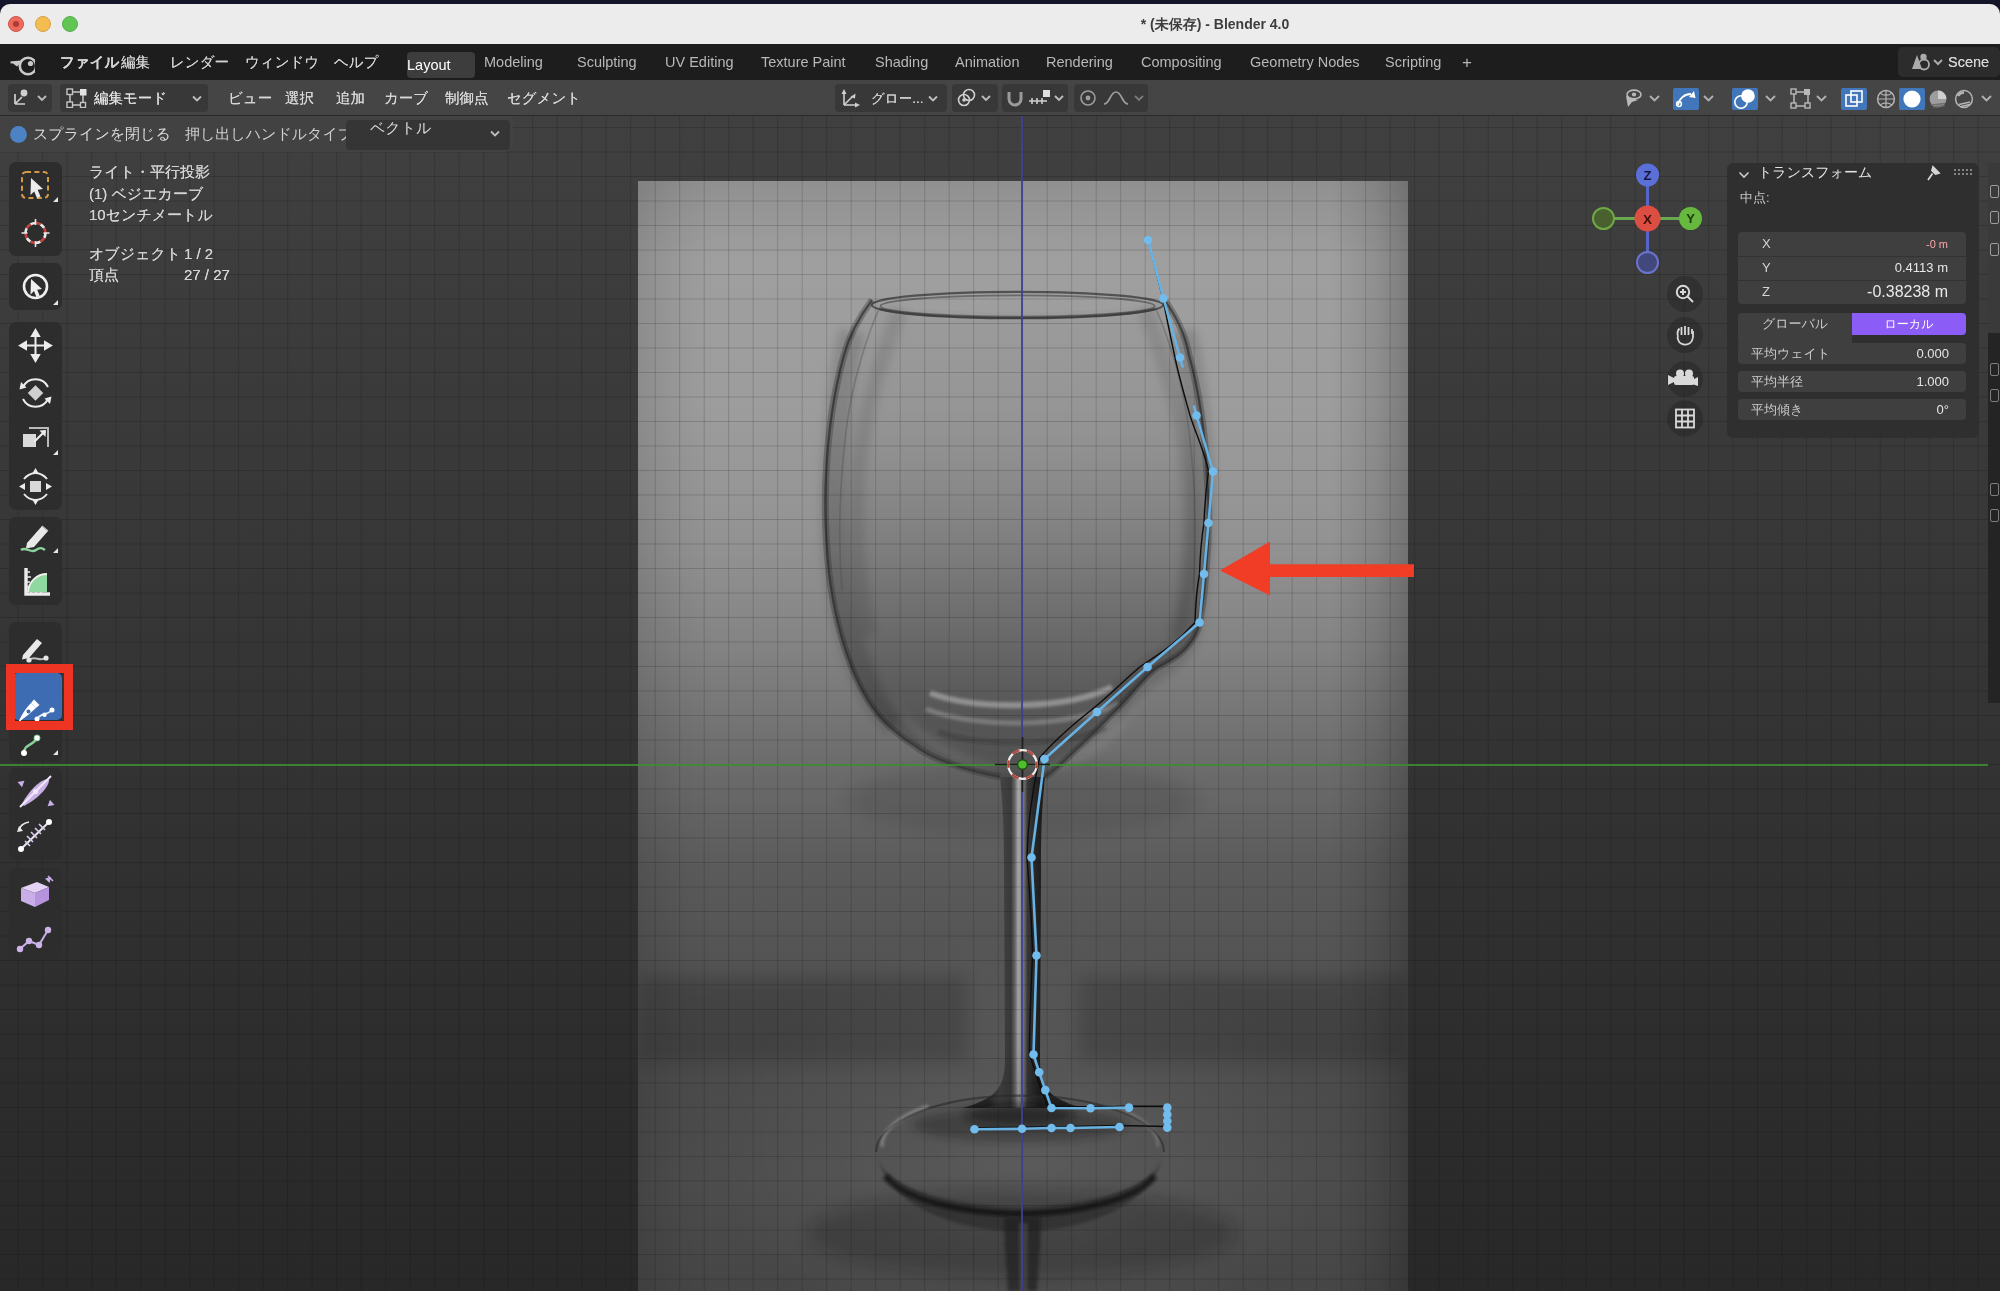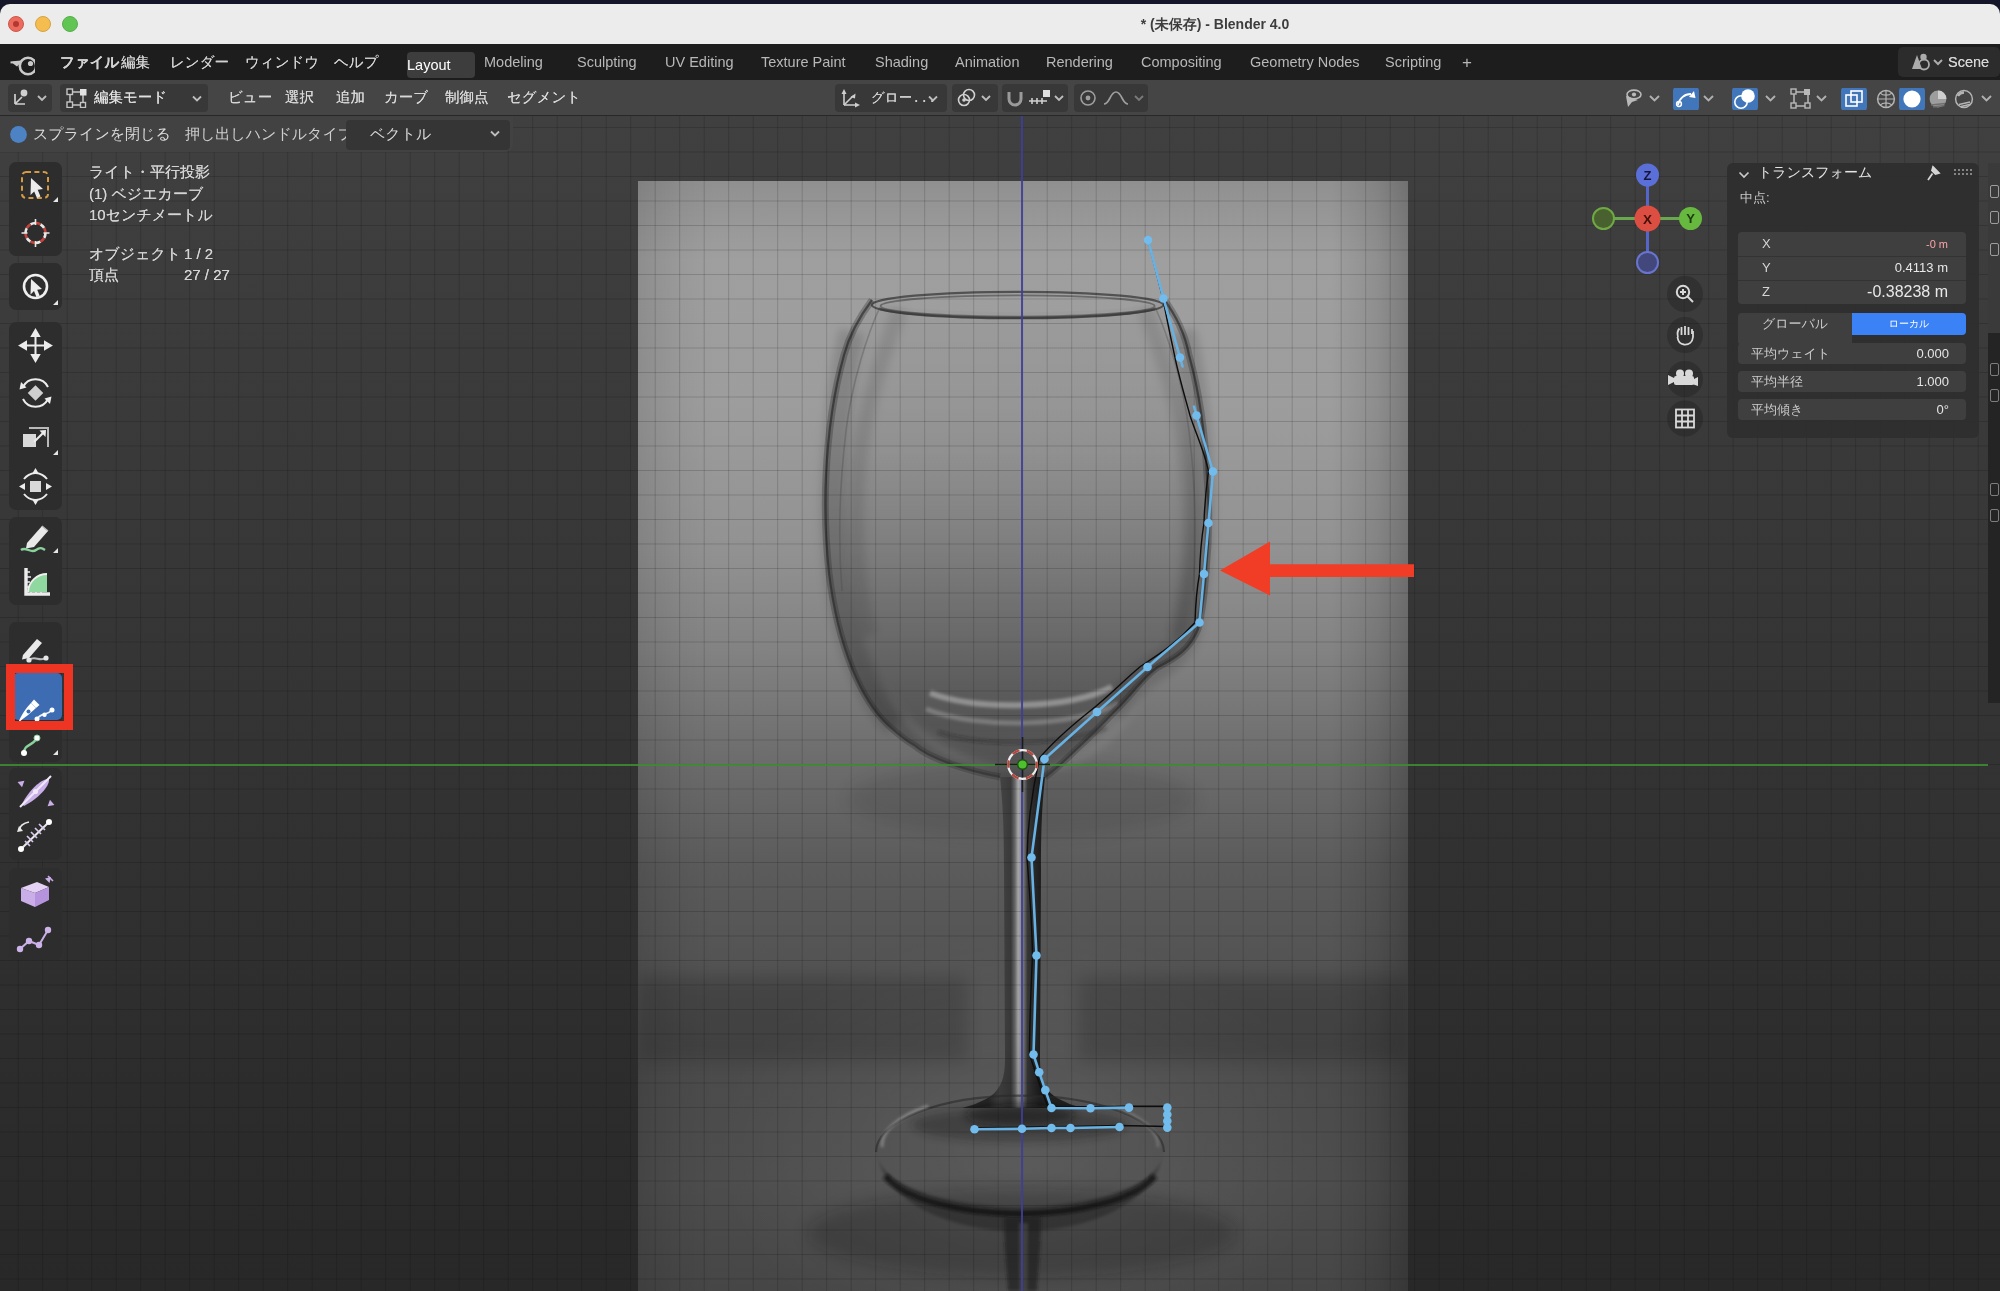--- a/index.html
+++ b/index.html
@@ -7,21 +7,21 @@
   .abs{position:absolute;}
   #win{position:absolute;left:0;top:4px;width:2000px;height:1287px;border-radius:10px 10px 0 0;overflow:hidden;background:#2e2e2e;}
   #titlebar{position:absolute;left:0;top:0;width:2000px;height:40px;background:#ececed;}
   .tl{position:absolute;top:12px;width:16px;height:16px;border-radius:50%;}
   #title{position:absolute;top:0;left:1015px;width:400px;height:40px;line-height:41px;text-align:center;font-size:14px;font-weight:bold;color:#3d3d3d;}
   #menubar{position:absolute;left:0;top:40px;width:2000px;height:36px;background:#1d1d1d;}
   .menu{position:absolute;top:0;height:36px;line-height:37px;font-size:14.5px;color:#d2d2d2;text-shadow:0 0 0.6px currentColor;}
   .wtab{position:absolute;top:0;height:36px;line-height:37px;font-size:14.5px;color:#b8b8b8;}
   #header{position:absolute;left:0;top:76px;width:2000px;height:36px;background:#454545;border-bottom:1px solid #282828;}
   .hbtn{position:absolute;top:4px;height:28px;background:#383838;border-radius:4px;}
-  .hmenu{position:absolute;top:0;height:36px;line-height:37px;font-size:14.5px;color:#d8d8d8;text-shadow:0 0 0.6px currentColor;font-family:Liberation Mono, monospace;}
+  .hmenu{position:absolute;top:0;height:36px;line-height:37px;font-size:14.5px;color:#d8d8d8;text-shadow:0 0 0.6px currentColor;}
   #viewport{position:absolute;left:0;top:112px;width:2000px;height:1175px;background:linear-gradient(#404040,#282828);overflow:hidden;}
   
   #grid{position:absolute;left:0;top:0;width:2000px;height:1175px;
     background-image:linear-gradient(to right,rgba(0,0,0,0.16) 1px,transparent 1px),linear-gradient(to bottom,rgba(0,0,0,0.16) 1px,transparent 1px);
     background-size:24.5px 24.5px;background-position:17.7px 11px;}
   #toolsettings{position:absolute;left:0;top:0px;width:513px;height:36px;background:#424242;border-radius:0 0 8px 0;}
   .tgroup{position:absolute;left:9px;width:53px;background:#2d2d2d;border-radius:7px;}
   .vinfo{position:absolute;left:89px;font-size:15px;color:#d4d4d4;height:18px;line-height:18px;white-space:nowrap;text-shadow:0 0 0.6px currentColor;}
   .pnrow{position:absolute;left:11px;width:228px;height:21px;background:#3f3f3f;border-radius:4px;font-size:13px;color:#cccccc;line-height:21px;}
   .pnrow .val{position:absolute;right:17px;color:#e5e5e5;}
@@ -305,21 +305,21 @@
       <div class="abs" style="left:0;top:647.5px;width:1988px;height:2px;background:#3f8c36;opacity:.88;"></div>
       <div class="abs" style="left:1021.2px;top:0;width:2px;height:1175px;background:#3f3f9b;opacity:.9;"></div>
     </div>
     <div id="toolsettings">
       <svg class="abs" style="left:9px;top:9px" width="19" height="19">
           <circle cx="9.5" cy="9.5" r="8.4" fill="#4d83c4"></circle>
         </svg>
       <div class="abs" style="left:33px;top:9px;font-size:15px;color:#dcdcdc;">スプラインを閉じる</div>
       <div class="abs" style="left:185px;top:9px;font-size:15px;color:#cfcfcf;">押し出しハンドルタイプ:</div>
       <div class="abs" style="left:346px;top:3.5px;width:164px;height:30px;background:#353535;border-radius:4px;"></div>
-      <div class="abs" style="left:370px;top:9px;font-size:15px;color:#dcdcdc;">ベクトル</div>
+      <div class="abs" style="left:370px;top:3px;font-size:15px;color:#dcdcdc;">ベクトル</div>
       <svg class="abs" style="left:488px;top:13px" width="14" height="10" viewBox="0 0 14 10">
           <path d="M3 2.5 l4 4 l4 -4" stroke="#bdbdbd" stroke-width="1.8" fill="none"></path>
         </svg>
     </div>
     <div id="toolbar">
       <div class="tgroup" style="top:45.5px;height:94.5px;"></div>
       <svg class="abs" style="left:9px;top:45.5px" width="53" height="94.5" viewBox="0 0 53 94.5">
         <rect x="13" y="10" width="26" height="26" rx="4" fill="none" stroke="#d49b43" stroke-width="2" stroke-dasharray="5 3.4"></rect>
         <path d="M22 16 L34 27 L28.7 27.8 L31.5 34.5 L28 36 L25.2 29.4 L21.5 33 Z" fill="#ececec"></path>
         <path d="M44 40 L49 40 L49 35 Z" fill="#e6e6e6"></path>
@@ -576,21 +576,21 @@
         <div class="abs" style="left:24px;top:0;height:24px;line-height:24px;font-size:13px;color:#d5d5d5;">X</div>
         <div class="abs" style="right:18px;top:0;height:24px;line-height:24px;font-size:11px;color:#fca5a5;">-0 m</div>
         <div class="abs" style="left:0;top:24px;width:228px;height:1px;background:#333333;"></div>
         <div class="abs" style="left:24px;top:24px;height:24px;line-height:24px;font-size:13px;color:#d5d5d5;">Y</div>
         <div class="abs" style="right:18px;top:24px;height:24px;line-height:24px;font-size:13px;color:#e8e8e8;">0.4113 m</div>
         <div class="abs" style="left:0;top:48px;width:228px;height:1px;background:#333333;"></div>
         <div class="abs" style="left:24px;top:48px;height:24px;line-height:24px;font-size:13px;color:#d5d5d5;">Z</div>
         <div class="abs" style="right:18px;top:48px;height:24px;line-height:24px;font-size:16px;color:#e8e8e8;">-0.38238 m</div>
       </div>
       <div class="abs" style="left:11px;top:150px;width:114px;height:32px;background:#3f3f3f;border-radius:4px 0 0 4px;text-align:center;line-height:22px;font-size:13px;color:#cccccc;">グローバル</div>
-      <div class="abs" style="left:125px;top:150px;width:114px;height:22px;background:#3b82f6;border-radius:0 4px 4px 0;text-align:center;line-height:22px;font-size:10px;color:#ffffff;">ローカル</div>
+      <div class="abs" style="left:125px;top:150px;width:114px;height:22px;background:#8b5cf6;border-radius:0 4px 4px 0;text-align:center;line-height:22px;font-size:12px;color:#ffffff;">ローカル</div>
       <div class="pnrow" style="top:180px;"><span style="margin-left:13px;">平均ウェイト</span><span class="val">0.000</span></div>
       <div class="pnrow" style="top:208px;"><span style="margin-left:13px;">平均半径</span><span class="val">1.000</span></div>
       <div class="pnrow" style="top:236px;"><span style="margin-left:13px;">平均傾き</span><span class="val">0°</span></div>
     </div>
     <div id="tabstrip" class="abs" style="left:1988px;top:47px;width:12px;height:540px;background:#242424;">
       <div class="abs" style="left:0;top:0;width:12px;height:170px;background:#3a3a3a;"></div>
       <div class="abs" style="left:2px;top:22px;width:9px;height:13px;border:1.5px solid #9d9d9d;border-radius:2px;"></div>
       <div class="abs" style="left:2px;top:48px;width:9px;height:13px;border:1.5px solid #9d9d9d;border-radius:2px;"></div>
       <div class="abs" style="left:2px;top:80px;width:9px;height:13px;border:1.5px solid #9d9d9d;border-radius:2px;"></div>
       <div class="abs" style="left:2px;top:200px;width:9px;height:13px;border:1.5px solid #7d7d7d;border-radius:2px;"></div>

